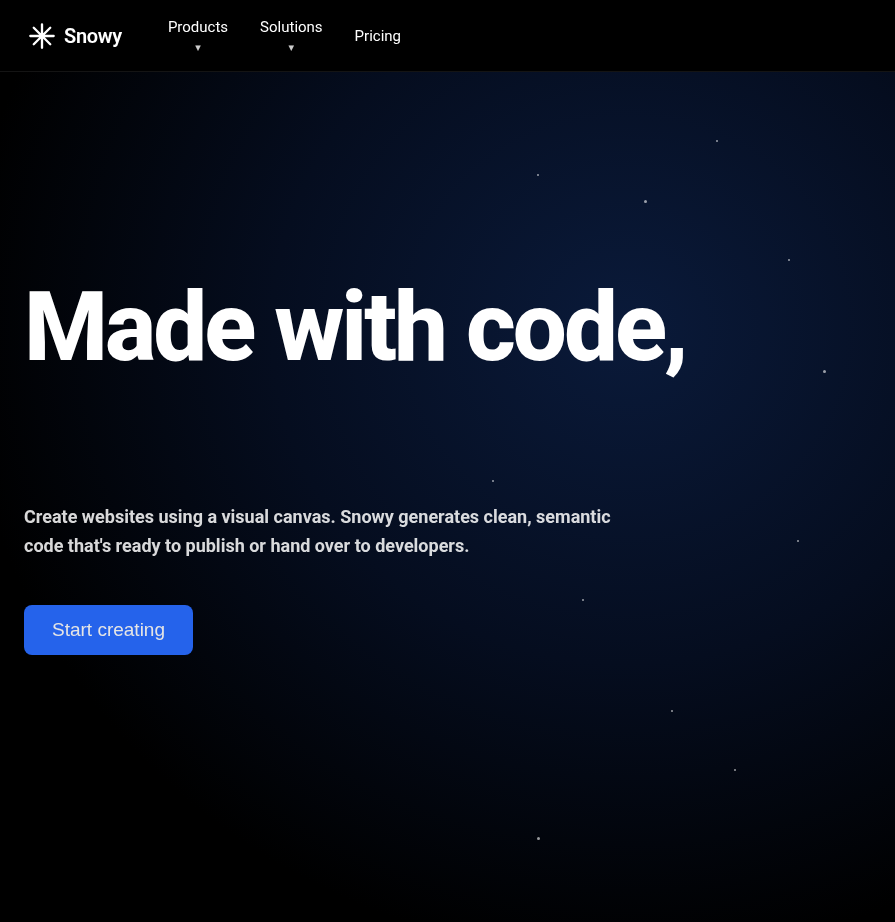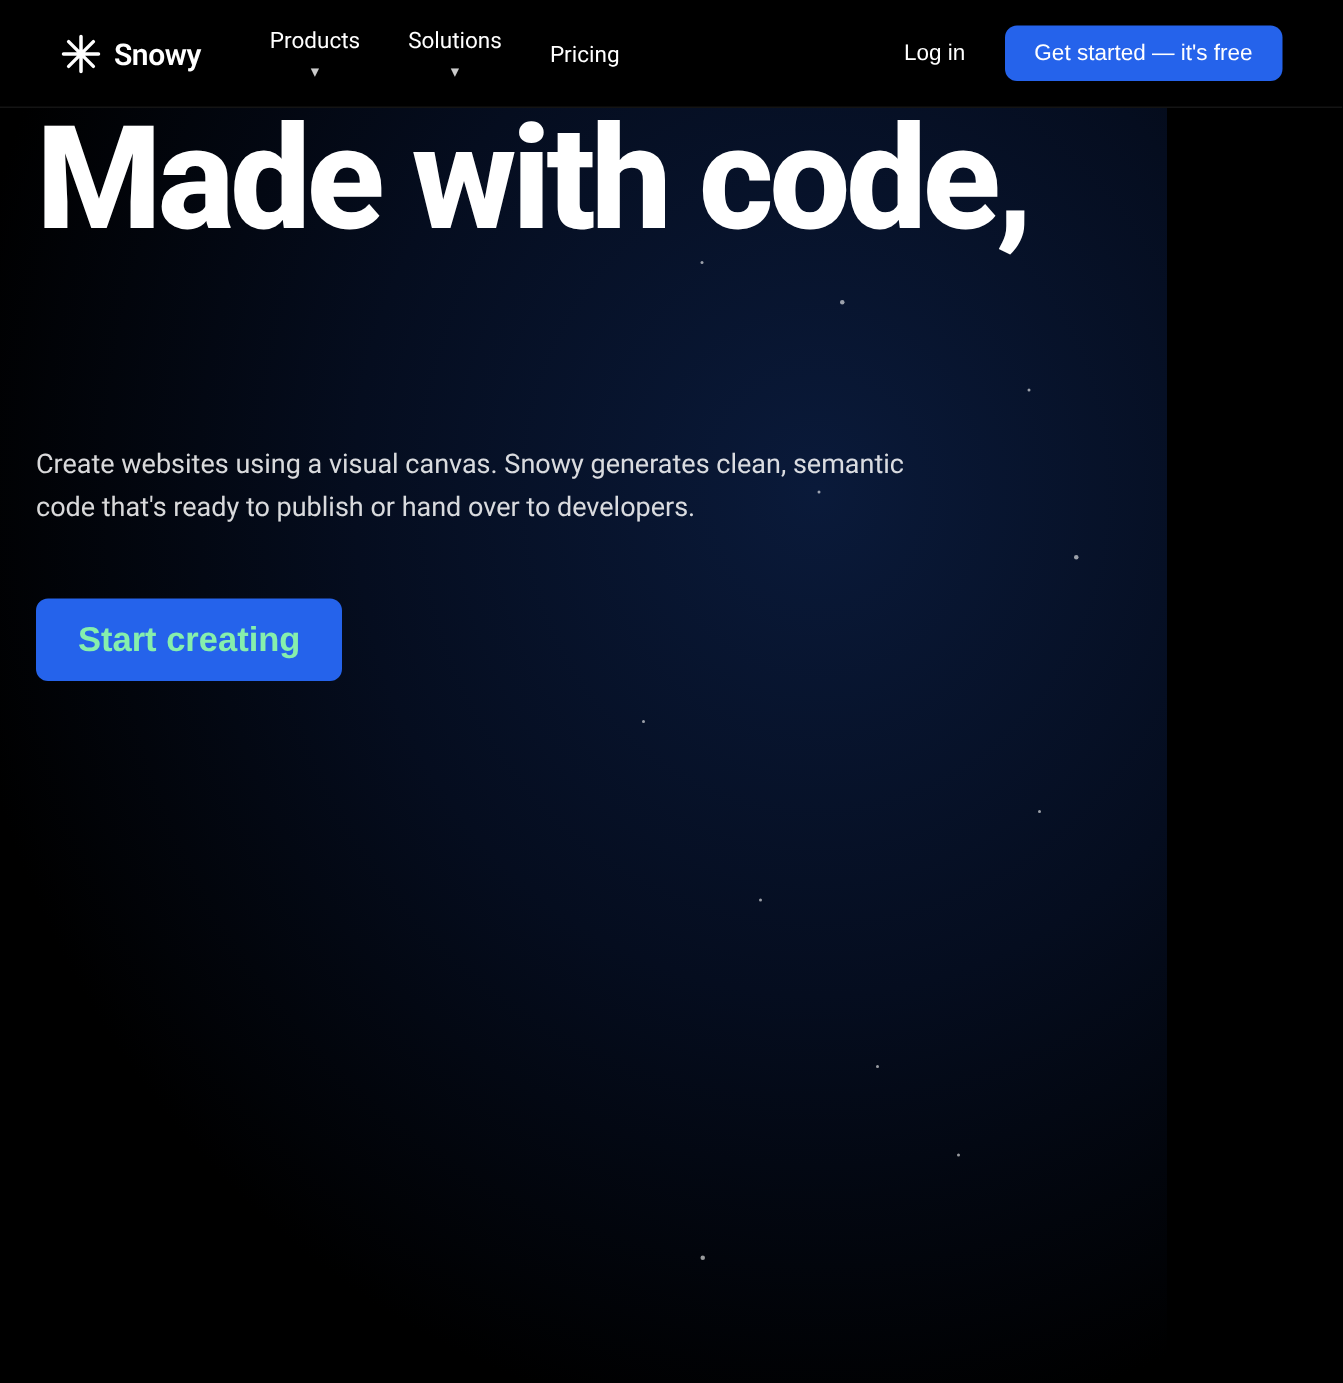--- a/index.html
+++ b/index.html
@@ -14,21 +14,21 @@
       overflow: hidden;
       font-family: -apple-system, BlinkMacSystemFont, 'Segoe UI', Roboto, sans-serif;
       background: #000;
     }
 
     
     .navbar {
       display: flex;
       align-items: center;
       height: 72px;
-      padding: 0 40px;
+      padding: 0 28px;
       background: #000;
       border-bottom: 1px solid rgba(255,255,255,0.08);
       position: relative;
       z-index: 10;
     }
 
     .logo {
       display: flex;
       align-items: center;
       gap: 8px;
@@ -101,26 +101,27 @@
       padding: 10px 20px;
       border: none;
       border-radius: 8px;
       cursor: pointer;
       white-space: nowrap;
     }
 
     
     .hero {
       position: relative;
-      width: 778px;
+      width: 895px;
       height: calc(922px - 72px);
       background: radial-gradient(ellipse at 70% 30%, #0a1a3a 0%, #050d1f 40%, #000 75%);
       overflow: hidden;
       display: flex;
       flex-direction: column;
+      justify-content: center;
       padding: 0 24px 60px 24px;
     }
 
     
     .particles {
       position: absolute;
       top: 0;
       left: 0;
       width: 100%;
       height: 100%;
@@ -143,33 +144,33 @@
       font-size: 96px;
       font-weight: 800;
       color: #fff;
       line-height: 1.0;
       letter-spacing: -3px;
       margin-bottom: 32px;
     }
 
     .hero-subtitle {
       font-size: 18px;
-      font-weight: 400;
+      font-weight: 700;
       color: rgba(255,255,255,0.85);
       line-height: 1.6;
       max-width: 620px;
       margin-bottom: 45px;
     }
 
     .start-btn {
       display: inline-block;
       background: #2563eb;
-      color: #86efac;
-      font-size: 23px;
-      font-weight: 700;
+      color: #e5e5e5;
+      font-size: 19px;
+      font-weight: 400;
       padding: 14px 28px;
       border: none;
       border-radius: 8px;
       cursor: pointer;
     }
   </style>
 </head>
 <body>
 
 <nav class="navbar">
@@ -189,24 +190,20 @@
     </a>
     <a class="nav-link" href="#">
       <span>Solutions</span>
       <span class="chevron">▾</span>
     </a>
     <a class="nav-link" href="#">
       <span>Pricing</span>
     </a>
   </div>
 
-  <div class="nav-actions">
-    <button class="login-btn">Log in</button>
-    <button class="cta-btn">Get started — it's free</button>
-  </div>
 </nav>
 
 <section class="hero">
 
   <div class="particles" id="particles-container">
       <div class="particle" style="top: 15%; left: 72%; width: 3px; height: 3px;"></div>
       <div class="particle" style="top: 8%; left: 80%; width: 2px; height: 2px;"></div>
       <div class="particle" style="top: 22%; left: 88%; width: 2px; height: 2px;"></div>
       <div class="particle" style="top: 35%; left: 92%; width: 3px; height: 3px;"></div>
       <div class="particle" style="top: 55%; left: 89%; width: 2px; height: 2px;"></div>

